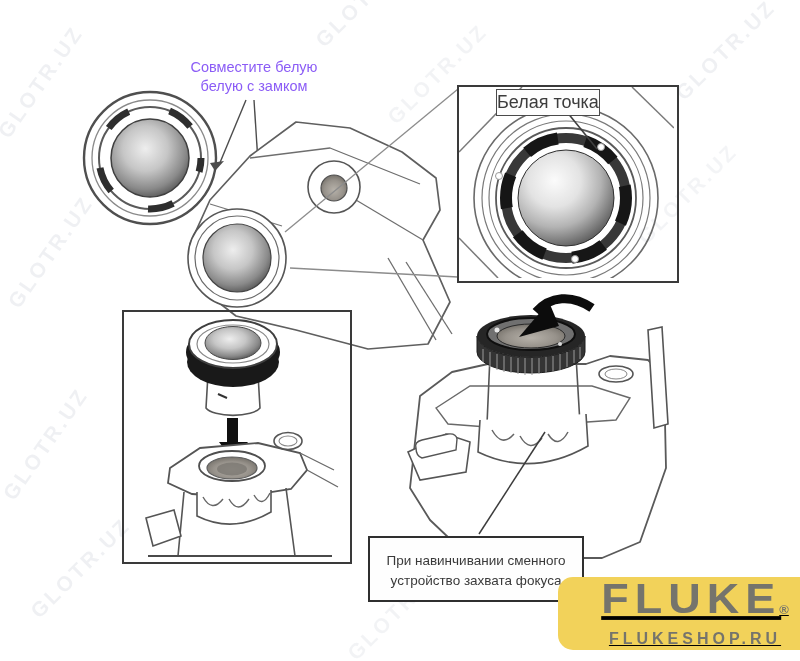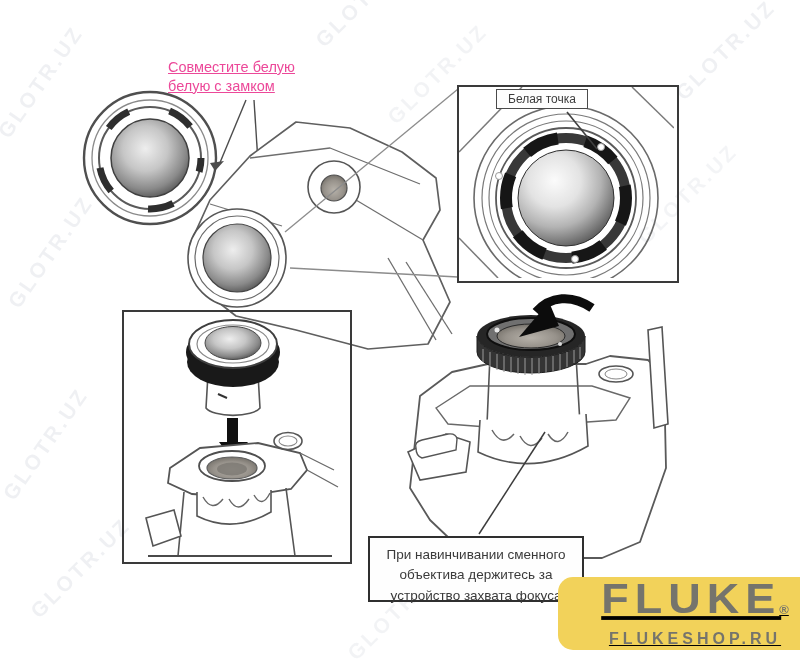--- a/index.html
+++ b/index.html
@@ -3,26 +3,26 @@
 <meta charset="utf-8">
 <style>
   html,body{margin:0;padding:0;}
   body{font-family:"Liberation Sans", sans-serif; background:#ffffff;}
   #stage{position:relative;width:800px;height:661px;background:#ffffff;overflow:hidden;}
   .wm{position:absolute;font-size:21px;font-weight:bold;letter-spacing:3px;
       color:#8893a6;opacity:0.13;white-space:nowrap;pointer-events:none;}
   .rot45{transform:rotate(-45deg);} .rot55{transform:rotate(-55deg);}
   svg{position:absolute;left:0;top:0;}
   .frame-box{position:absolute;border:2.5px solid #3a3a3a;background:transparent;z-index:3;}
-  .note{position:absolute;color:#ec4899;font-size:14.5px;line-height:1.3;text-align:left;z-index:4;text-decoration:underline;}
+  .note{position:absolute;color:#8b5cf6;font-size:14.5px;line-height:1.3;text-align:center;z-index:4;}
   .small-label{position:absolute;border:1.5px solid #4a4a4a;background:#fdfdfd;
-      padding:2px 11px;font-size:12px;color:#3c3c3c;z-index:4;white-space:nowrap;}
+      padding:2px 0;font-size:18px;color:#3c3c3c;z-index:4;white-space:nowrap;}
   .instruction{position:absolute;left:368px;top:536px;width:216px;height:66px;
       border:2px solid #2f2f2f;background:#fefefe;font-size:13.5px;line-height:1.5;
-      color:#3a3a3a;text-align:center;padding-top:7px;box-sizing:border-box;z-index:3;}
+      color:#3a3a3a;text-align:center;padding-top:13px;box-sizing:border-box;z-index:3;}
   .logo{position:absolute;left:558px;top:577px;width:274px;height:73px;background:#F2D25A;
       z-index:6;border-radius:15px;display:flex;flex-direction:column;align-items:center;
       justify-content:center;text-decoration:underline;}
   .logo .brand-row{display:flex;align-items:flex-end;line-height:0.9;}
   .logo .brand{font-size:45px;font-weight:bold;letter-spacing:6px;color:#75746C;
       transform:scaleY(0.95);}
   .logo .reg{font-size:13px;font-weight:bold;color:#75746C;margin:0 0 4px -2px;}
   .logo .site{font-size:16px;font-weight:bold;letter-spacing:4px;color:#75746C;margin-top:10px;}
 </style>
 </head>
@@ -189,21 +189,20 @@
 
   <div class="note" style="left:168px;top:58px;width:172px;">
     <div>Совместите белую</div>
     <div>белую с замком</div>
   </div>
 
   <div class="small-label" style="left:496px;top:89px;">Белая точка</div>
 
   <div class="instruction">
     <div>При навинчивании сменного</div>
-    <div>объектива держитесь за</div>
     <div>устройство захвата фокуса</div>
   </div>
 
   <div class="logo">
     <div class="brand-row">
       <span class="brand">FLUKE</span>
       <span class="reg">®</span>
     </div>
     <div class="site">FLUKESHOP.RU</div>
   </div>

